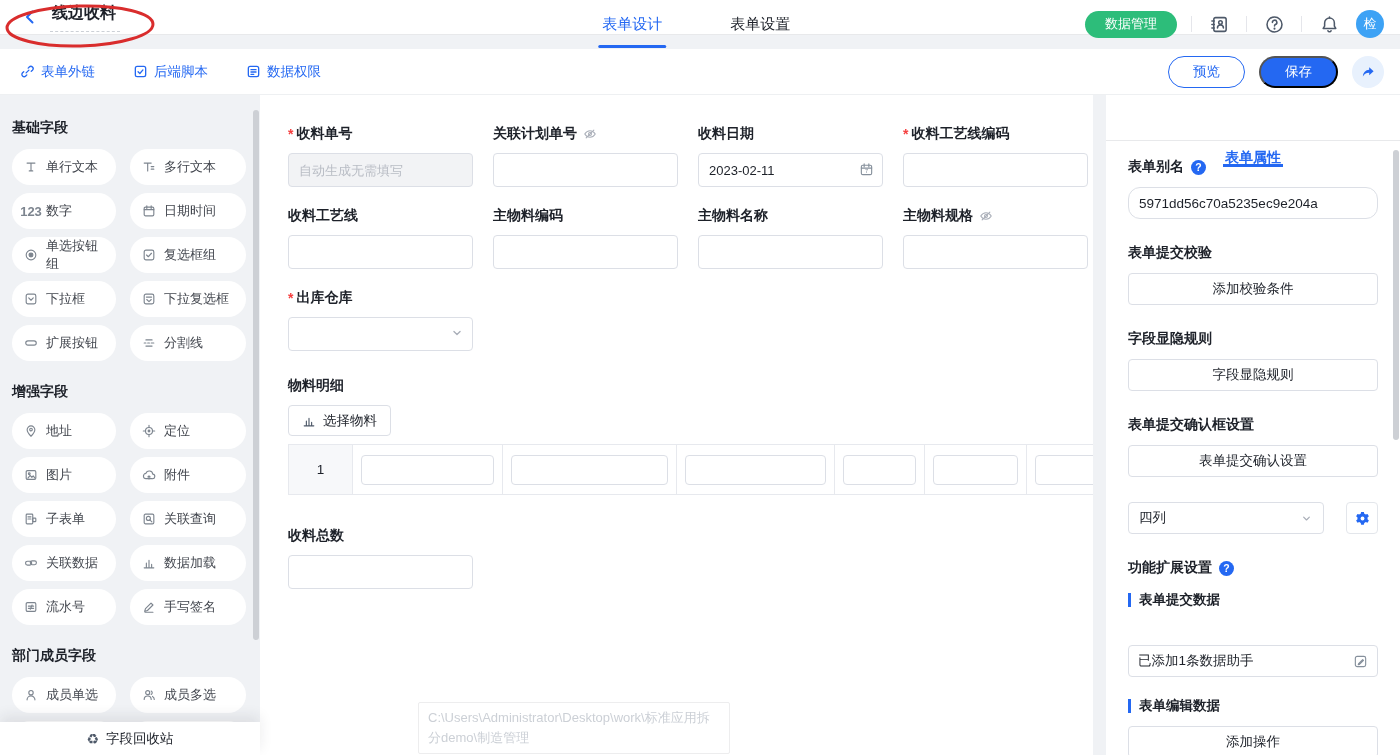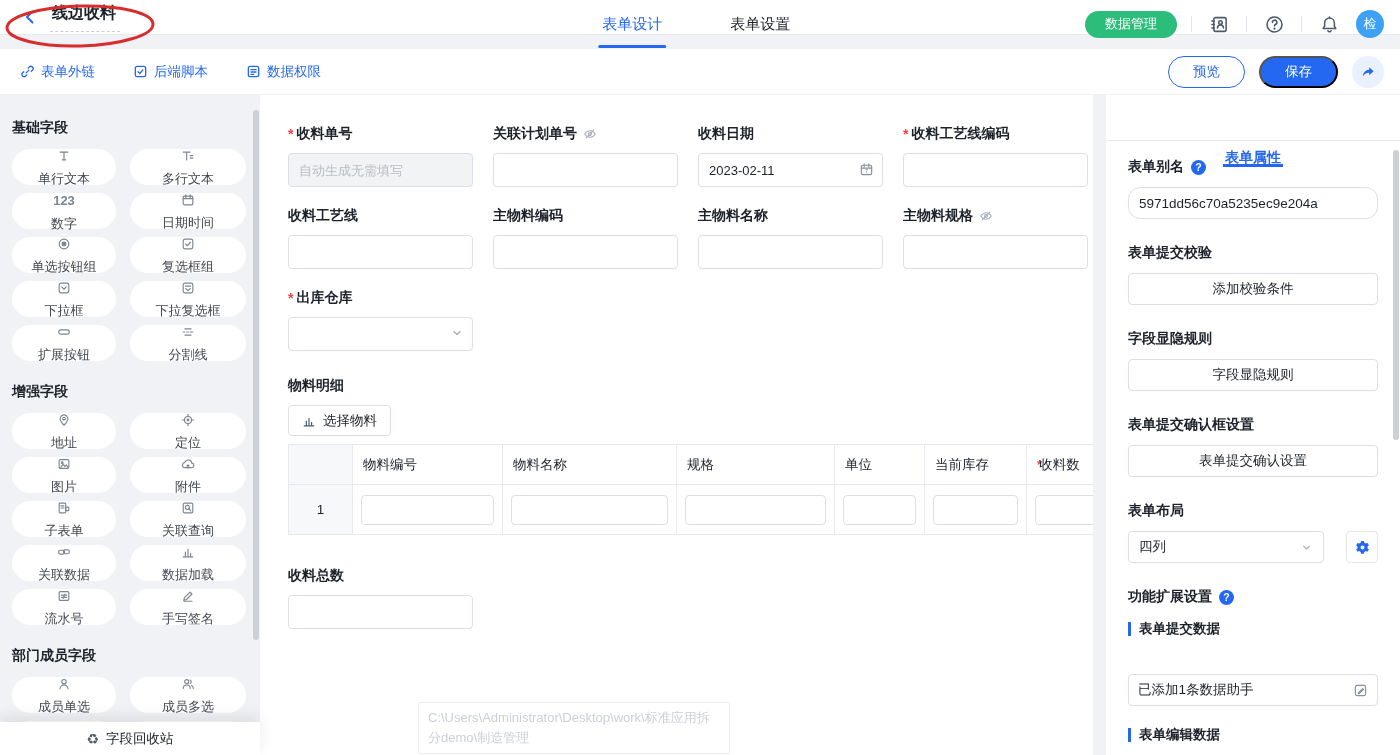--- a/index.html
+++ b/index.html
@@ -31,21 +31,21 @@
   .btn-preview { height:32px; padding:0 24px; border-radius:16px; border:1px solid #2468f2; color:#2468f2; background:#fff; font-size:13.5px; display:flex; align-items:center; cursor:pointer; }
   .btn-save { height:32px; padding:0 24px; border-radius:16px; background:#2468f2; color:#fff; font-size:13.5px; display:flex; align-items:center; cursor:pointer; }
   .btn-share { width:32px; height:32px; border-radius:50%; background:#e8f1fd; display:flex; align-items:center; justify-content:center; cursor:pointer; }
 
   
   .sidebar { position:absolute; top:95px; left:0; width:260px; bottom:0; background:#f0f2f5; overflow:hidden; }
   .sb-inner { padding:24px 12px 0 12px; }
   .sb-head { font-size:14px; font-weight:700; color:#1d2129; margin-bottom:12px; }
   .sb-head + .sb-grid { margin-bottom:22px; }
   .sb-grid { display:grid; grid-template-columns:104px 116px; column-gap:14px; row-gap:8px; }
-  .pill { height:36px; border-radius:18px; background:#fff; display:flex; align-items:center; gap:7px; padding:0 11px; font-size:13px; color:#42464e; cursor:grab;flex-direction:column; }
+  .pill { height:36px; border-radius:18px; background:#fff; display:flex; align-items:center; gap:7px; padding:0 11px; font-size:13px; color:#42464e; cursor:grab; }
   .pill .ic { width:16px; display:flex; justify-content:center; color:#7d858f; font-size:13px; flex:none; }
   .ic svg { stroke:#7d858f; fill:none; stroke-width:1.3; stroke-linecap:round; stroke-linejoin:round; }
   .num-ic { font-size:8.5px; font-weight:700; letter-spacing:0; }
   .sb-thumb { position:absolute; top:15px; right:1px; width:6px; height:530px; background:#cdd0d5; border-radius:3px; }
   .recycle-bar { position:absolute; left:0; bottom:0; width:260px; height:33px; background:#fff; box-shadow:0 -6px 14px rgba(31,35,41,.09); display:flex; align-items:center; justify-content:center; gap:7px; font-size:13.5px; color:#1d2129; cursor:pointer; z-index:3; }
   .recycle-glyph { font-size:14px; color:#4e5969; }
 
   
   .canvas { position:absolute; top:95px; left:260px; width:833px; bottom:0; background:#fff; overflow:hidden; }
   .cv-inner { padding:30px 0 0 28px; }
@@ -518,29 +518,20 @@
         <colgroup>
             <col style="width:64px">
             <col style="width:150px">
             <col style="width:174px">
             <col style="width:158px">
             <col style="width:90px">
             <col style="width:102px">
             <col style="width:112px">
           </colgroup>
         <tbody>
-            <tr>
-          <th class="idx"></th>
-          <th>物料编号</th>
-          <th>物料名称</th>
-          <th>规格</th>
-          <th>单位</th>
-          <th>当前库存</th>
-          <th><span class="req">*</span><span>收料数</span></th>
-        </tr>
         <tr>
           <td class="idx">1</td>
           <td><input class="cell-input" style=""></td>
           <td><input class="cell-input" style=""></td>
           <td><input class="cell-input" style=""></td>
           <td><input class="cell-input" style=""></td>
           <td><input class="cell-input" style=""></td>
           <td><input class="cell-input" style=""></td>
         </tr>
       </tbody>
@@ -581,23 +572,20 @@
         </div>
       <button class="rp-btn">字段显隐规则</button>
     </div>
     <div class="rp-group">
       <div class="rp-label">
           <span>表单提交确认框设置</span>
         </div>
       <button class="rp-btn">表单提交确认设置</button>
     </div>
     <div class="rp-group">
-      <div class="rp-label">
-          <span>表单布局</span>
-        </div>
       <div class="layout-row">
         <div class="rp-select">
           <span>四列</span>
           <span>
               <svg width="13" height="13" viewBox="0 0 16 16" fill="none" stroke="#a9aeb8" stroke-width="1.5" stroke-linecap="round" stroke-linejoin="round">
                 <path d="M4.5 6.3L8 9.8l3.5-3.5"></path>
               </svg>
             </span>
         </div>
         <div class="gear-btn">

